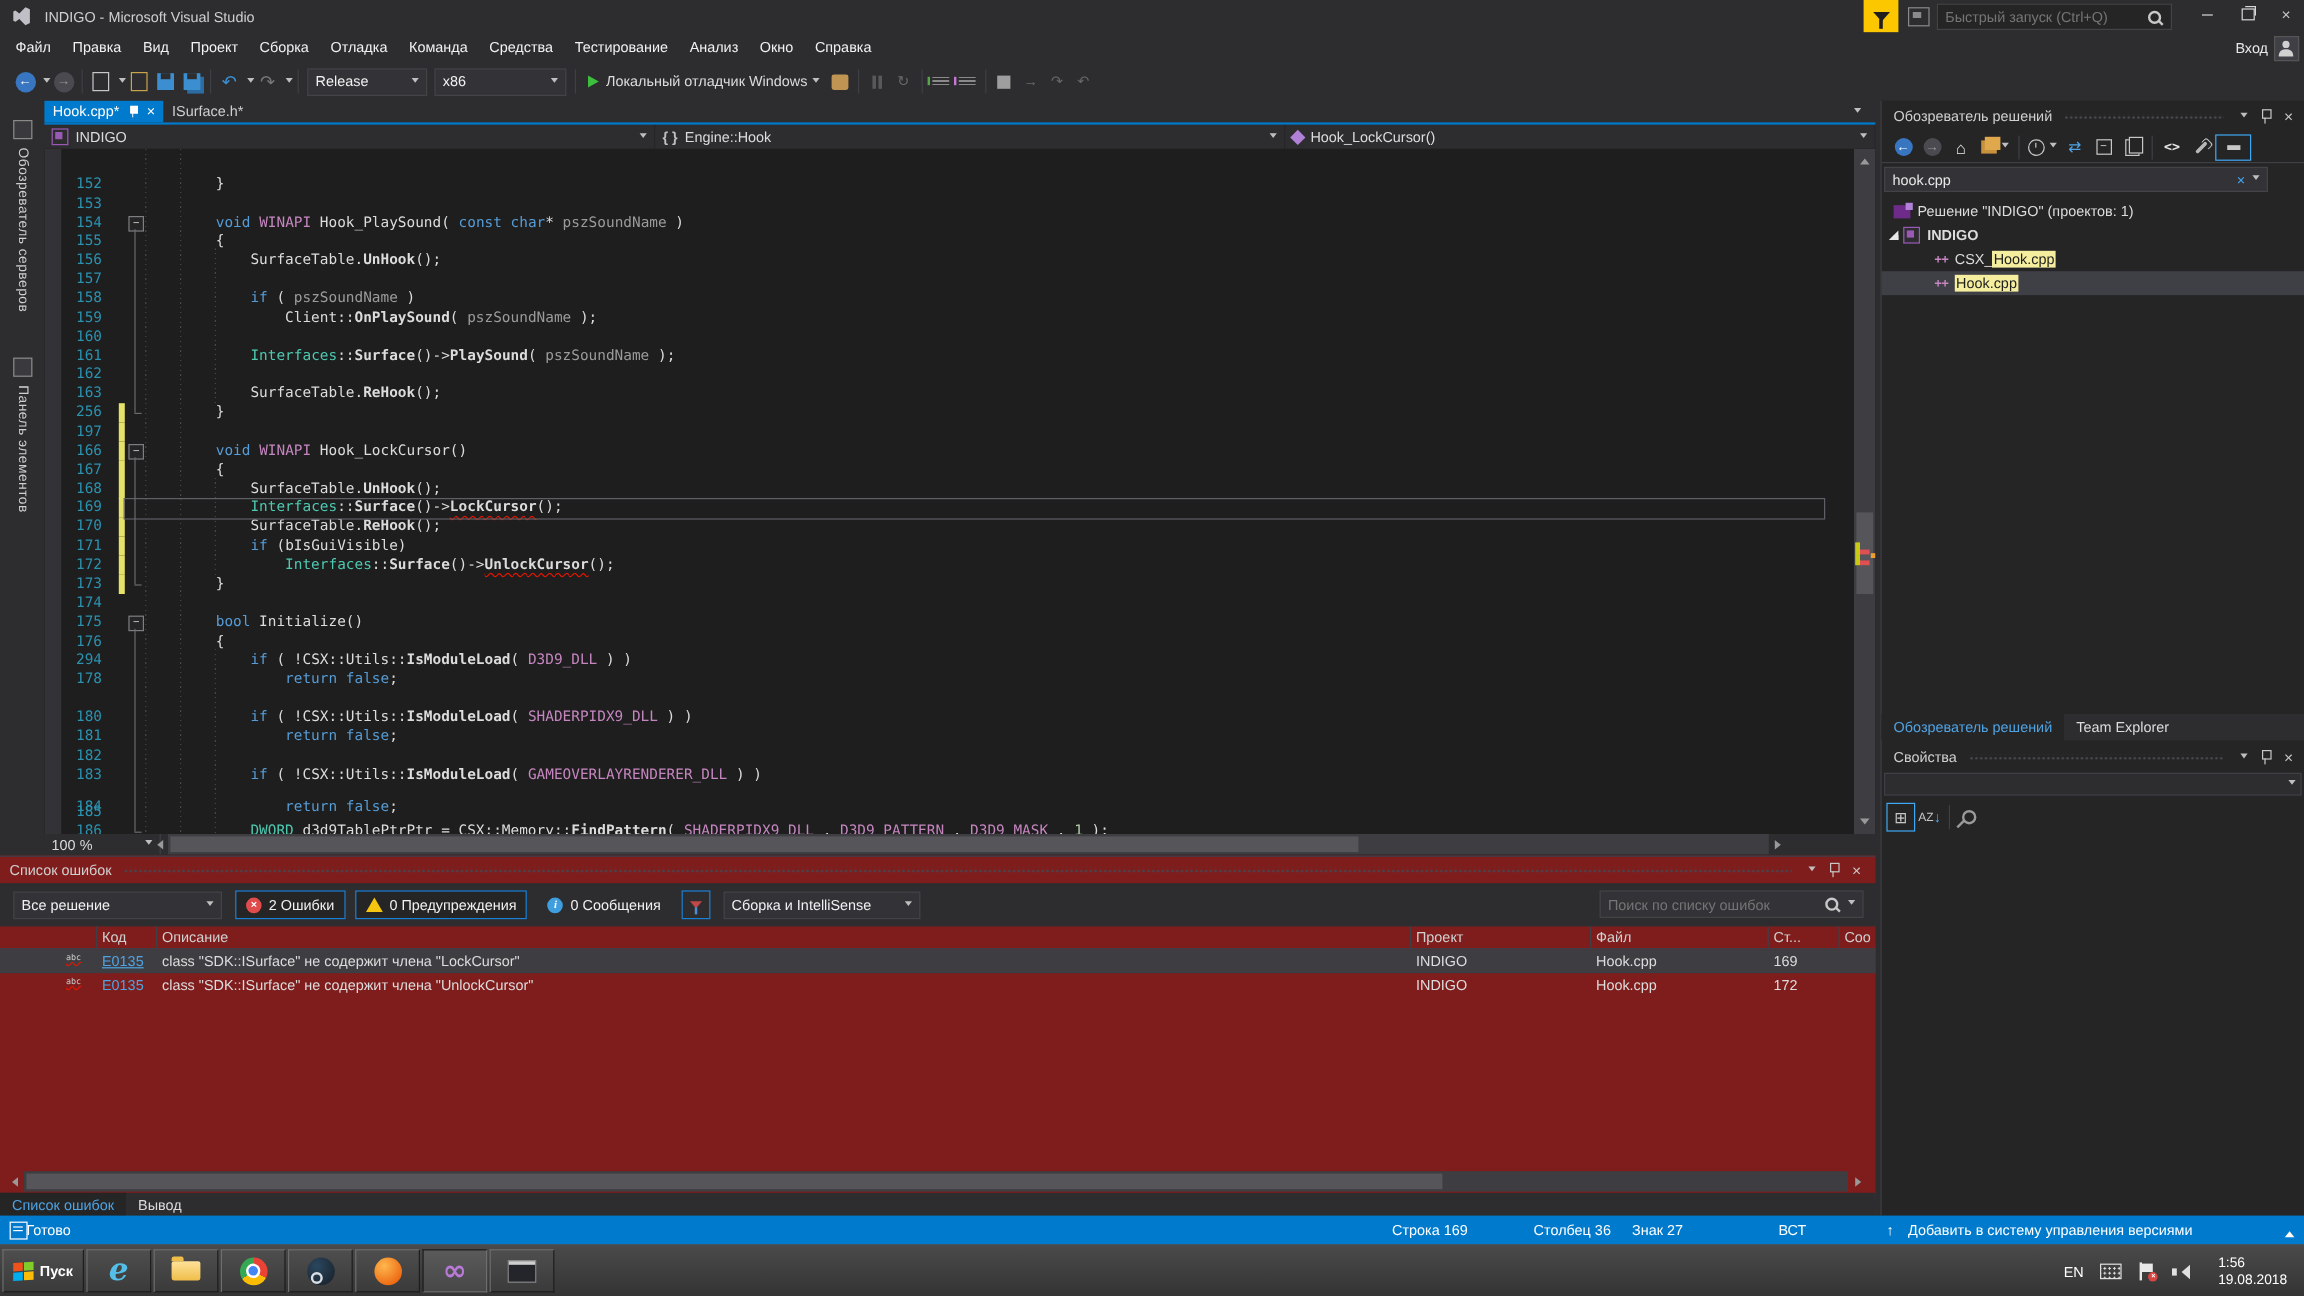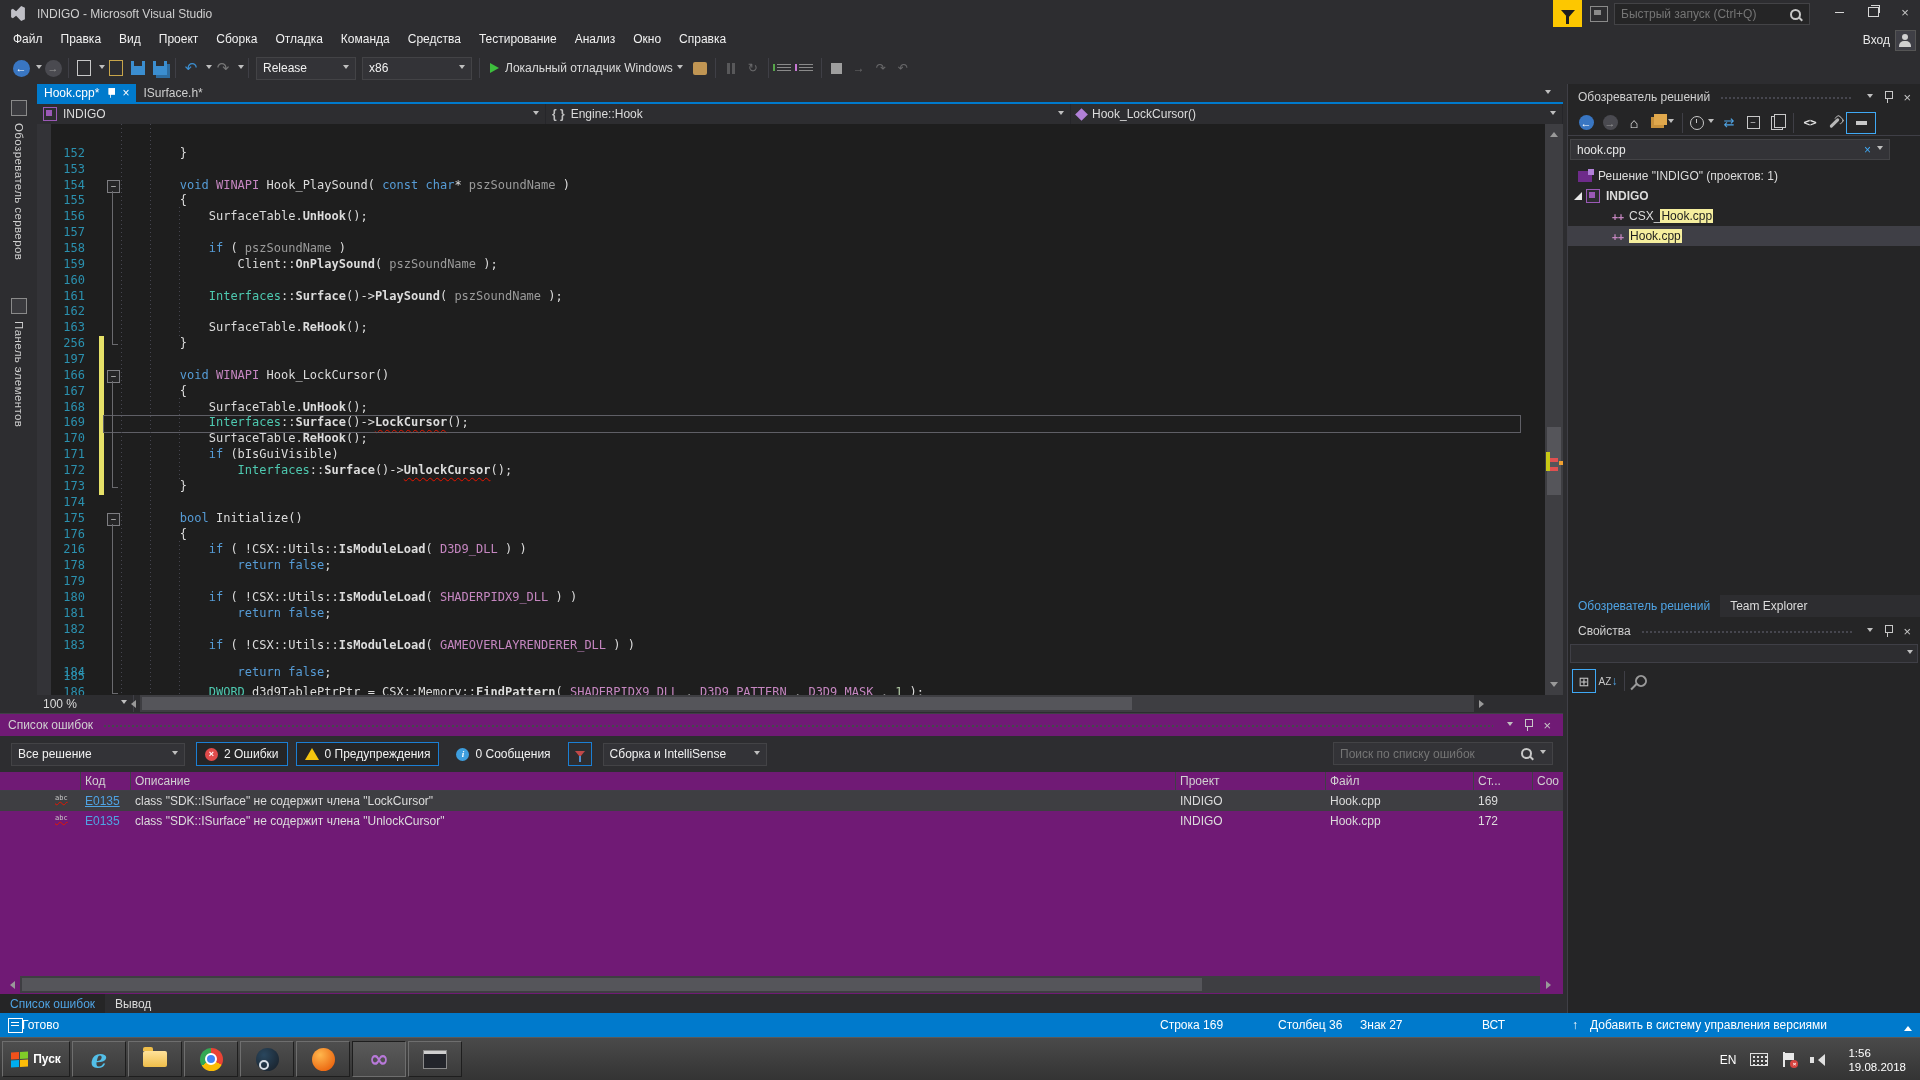--- a/index.html
+++ b/index.html
@@ -152,21 +152,21 @@
   .setab.active{background:#252526;color:#4FA3E3}
   #propcombo{position:absolute;left:2px;top:560px;width:348px;height:19px;background:#2D2D30;border:1px solid #3F3F46;display:flex;align-items:center;justify-content:flex-end;padding-right:4px;box-sizing:border-box}
   #proptools{position:absolute;left:4px;top:584px;height:26px;display:flex;align-items:center}
   .catbtn{width:22px;height:22px;border:1px solid #3FA9F5;display:flex;align-items:center;justify-content:center;color:#C8C8C8;font-size:13px}
   .sortbtn{width:24px;height:22px;display:flex;align-items:center;justify-content:center;color:#C8C8C8;font-size:10px}
   .sortbtn b{color:#4FA3E3;font-size:12px}
   .keyico{width:8px;height:8px;border:2px solid #9A9A9A;border-radius:50%;position:relative;transform:rotate(45deg)}
   .keyico:after{content:"";position:absolute;left:2px;top:9px;width:2px;height:8px;background:#9A9A9A}
 
   
-  #errorpanel{left:0;top:713px;width:1563px;height:300px;background:#701a75;border-top:1px solid #3F3F46}
+  #errorpanel{left:0;top:713px;width:1563px;height:300px;background:#7f1d1d;border-top:1px solid #3F3F46}
   #elheader{position:absolute;left:0;top:0;width:100%;height:22px;display:flex;align-items:center;color:#D0D0D0;padding-left:8px;box-sizing:border-box}
   #elfilters{position:absolute;left:0;top:22px;width:100%;height:36px;background:#2D2D30;display:flex;align-items:center;padding-left:8px;box-sizing:border-box}
   .toggle{height:22px;border:1px solid #1B7FD4;display:flex;align-items:center;padding:0 8px;margin-right:8px;background:#252526;color:#F1F1F1}
   .toggle.flat{border-color:transparent;background:transparent}
   .ic-err{width:13px;height:13px;border-radius:50%;background:#E04B4B;color:#fff;font:bold 9px/13px "Liberation Sans",sans-serif;text-align:center;margin-right:6px}
   .ic-warn{width:0;height:0;border-left:7px solid transparent;border-right:7px solid transparent;border-bottom:12px solid #F5C50F;margin-right:6px}
   .ic-info{width:13px;height:13px;border-radius:50%;background:#3E9EDE;color:#fff;font:bold italic 9px/13px "Liberation Serif",serif;text-align:center;margin-right:6px}
   .mfilter{width:22px;height:22px;border:1px solid #1B7FD4;display:flex;align-items:center;justify-content:center;margin-right:8px}
   .mfunnel{width:0;height:0;border-left:5px solid transparent;border-right:5px solid transparent;border-top:6px solid #C04848;position:relative}
   .mfunnel:after{content:"";position:absolute;left:-1px;top:-1px;width:2px;height:6px;background:#4F8FD0}
@@ -489,30 +489,26 @@
           <div class="cl" style="top: 386.64px;">
             <span class="ln">175</span>
             <div class="foldbox">−</div>
             <span class="code"><span class="tk-p">        </span><span class="tk-k">bool</span><span class="tk-p"> Initialize()</span></span>
           </div>
           <div class="cl" style="top: 402.5px;">
             <span class="ln">176</span>
             <span class="code"><span class="tk-p">        {</span></span>
           </div>
           <div class="cl" style="top: 418.36px;">
-            <span class="ln">216</span>
+            <span class="ln">294</span>
             <span class="code"><span class="tk-p">            </span><span class="tk-k">if</span><span class="tk-p"> ( !CSX::Utils::</span><span class="tk-b">IsModuleLoad</span><span class="tk-p">( </span><span class="tk-m">D3D9_DLL</span><span class="tk-p"> ) )</span></span>
           </div>
           <div class="cl" style="top: 434.22px;">
             <span class="ln">178</span>
             <span class="code"><span class="tk-p">                </span><span class="tk-k">return</span><span class="tk-p"> </span><span class="tk-k">false</span><span class="tk-p">;</span></span>
-          </div>
-          <div class="cl" style="top: 450.08px;">
-            <span class="ln">179</span>
-            <span class="code"></span>
           </div>
           <div class="cl" style="top: 465.94px;">
             <span class="ln">180</span>
             <span class="code"><span class="tk-p">            </span><span class="tk-k">if</span><span class="tk-p"> ( !CSX::Utils::</span><span class="tk-b">IsModuleLoad</span><span class="tk-p">( </span><span class="tk-m">SHADERPIDX9_DLL</span><span class="tk-p"> ) )</span></span>
           </div>
           <div class="cl" style="top: 481.8px;">
             <span class="ln">181</span>
             <span class="code"><span class="tk-p">                </span><span class="tk-k">return</span><span class="tk-p"> </span><span class="tk-k">false</span><span class="tk-p">;</span></span>
           </div>
           <div class="cl" style="top: 497.66px;">

